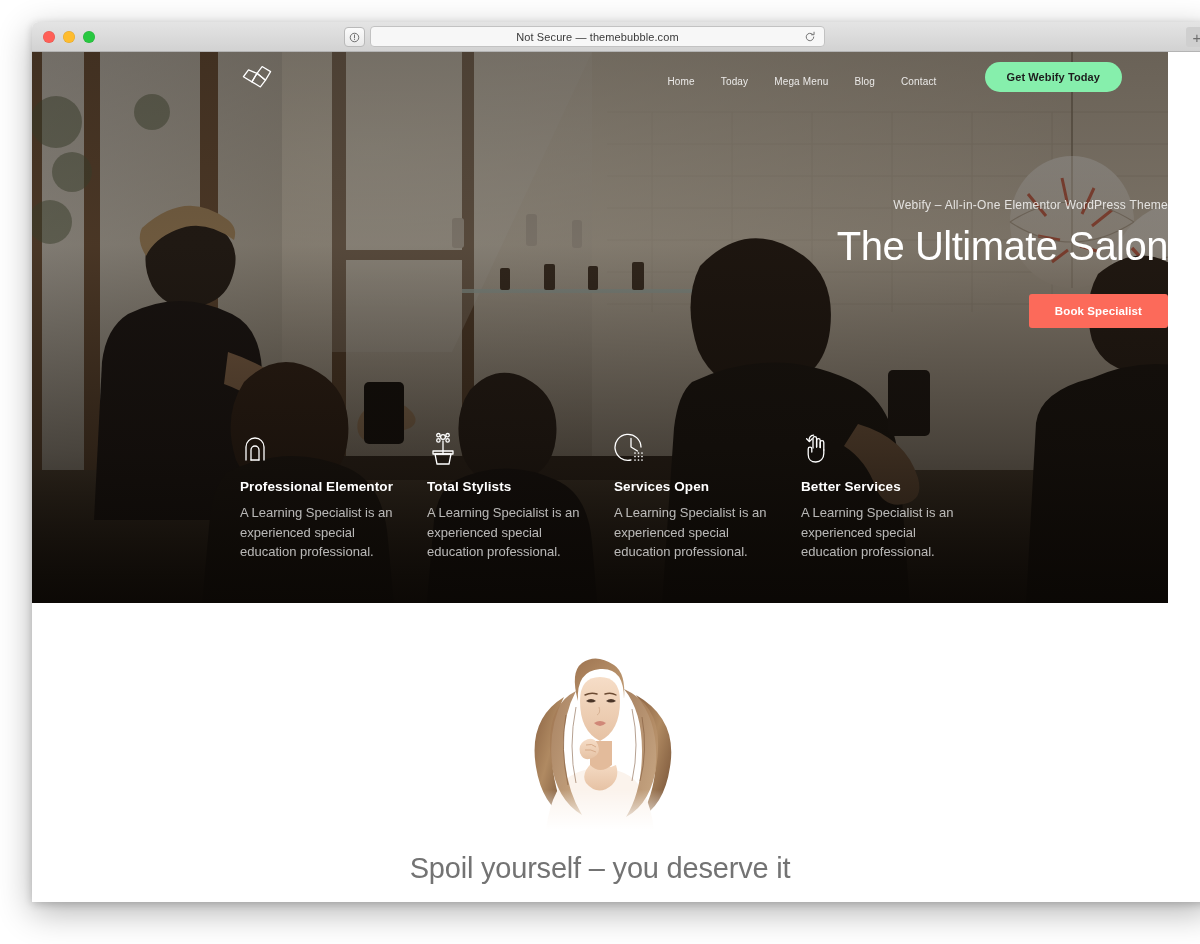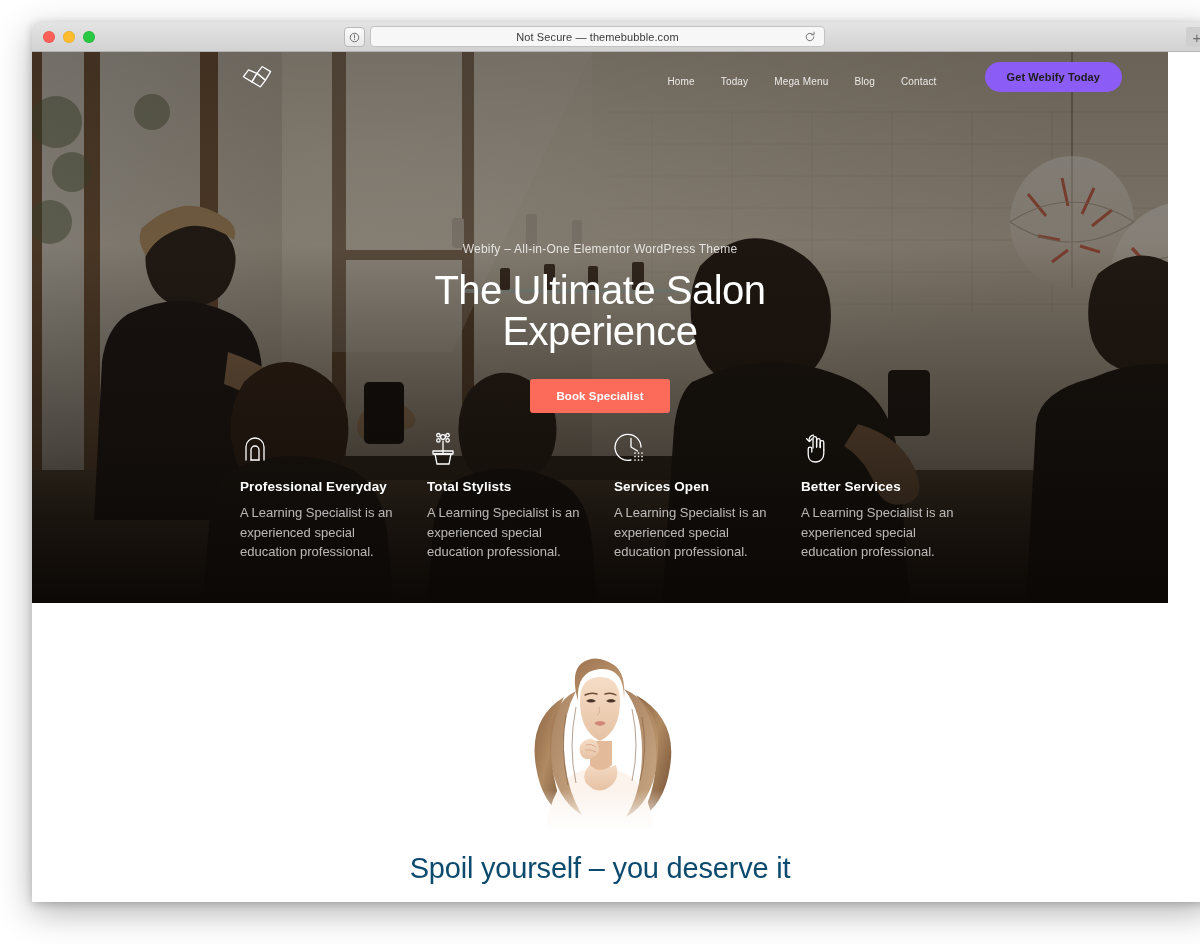--- a/index.html
+++ b/index.html
@@ -131,37 +131,36 @@
   }
   .nav-link {
     color: rgba(255,255,255,0.86);
     font-size: 10px;
     letter-spacing: .15px;
     white-space: nowrap;
     margin-top: 8px;
   }
   .nav-cta {
     margin-left: 22px;
-    background: #8b5cf6;
+    background: #86efac;
     color: #1d1d1d;
     font-size: 11px;
     font-weight: bold;
     letter-spacing: .1px;
     padding: 9px 22px;
     border-radius: 20px;
     white-space: nowrap;
   }
 
   
   .hero-copy {
     position: absolute;
     left: 0; right: 0; top: 146px;
-    text-align: center;
+    text-align: right;
     z-index: 5;
-    margin-top: 44px;
   }
   .hero-eyebrow {
     color: rgba(255,255,255,0.80);
     font-size: 12px;
     letter-spacing: .25px;
     margin-bottom: 14px;
   }
   .hero-title {
     color: #ffffff;
     font-size: 40px;
@@ -215,21 +214,21 @@
     display: flex;
     flex-direction: column;
     align-items: center;
     padding-top: 42px;
   }
   .promo-photo { width: 160px; height: 185px; }
   .promo-photo svg { display: block; width: 100%; height: 100%; }
   .promo-title {
     margin-top: 22px;
     font-size: 29px;
-    color: #0c4a6e;
+    color: #737373;
     font-weight: normal;
     letter-spacing: -0.2px;
     text-align: center;
   }
 </style>
 </head>
 <body>
 
 <div class="page">
 
@@ -413,36 +412,35 @@
             <a class="nav-link">Blog</a>
             <a class="nav-link">Contact</a>
             <a class="nav-cta">Get Webify Today</a>
           </div>
         </nav>
 
         <div class="hero-copy">
           <div class="hero-eyebrow">Webify – All-in-One Elementor WordPress Theme</div>
           <h1 class="hero-title">
             <span>The Ultimate Salon</span><br>
-            <span>Experience</span>
           </h1>
           <a class="hero-btn">Book Specialist</a>
         </div>
 
         <div class="features">
 
           <div class="feature">
             <div class="feature-icon">
               <svg width="30" height="34" viewBox="0 0 30 34" fill="none" stroke="currentColor" stroke-width="1.3" stroke-linecap="round" stroke-linejoin="round">
                 <path d="M6 30 V17 a9 9 0 0 1 18 0 V30"></path>
                 <path d="M11 30 V20 a4 4 0 0 1 8 0 V30"></path>
                 <path d="M11 30 H19"></path>
               </svg>
             </div>
-            <div class="feature-title">Professional Everyday</div>
+            <div class="feature-title">Professional Elementor</div>
             <div class="feature-desc">A Learning Specialist is an experienced special education professional.</div>
           </div>
 
           <div class="feature">
             <div class="feature-icon">
               <svg width="30" height="36" viewBox="0 0 30 36" fill="none" stroke="currentColor" stroke-width="1.3" stroke-linecap="round" stroke-linejoin="round">
                 <path d="M8 24 H24 L22 34 H10 Z"></path>
                 <path d="M6 21 H26 V24 H6 Z"></path>
                 <path d="M16 24 V11"></path>
                 <circle cx="16" cy="7" r="2.4"></circle>

